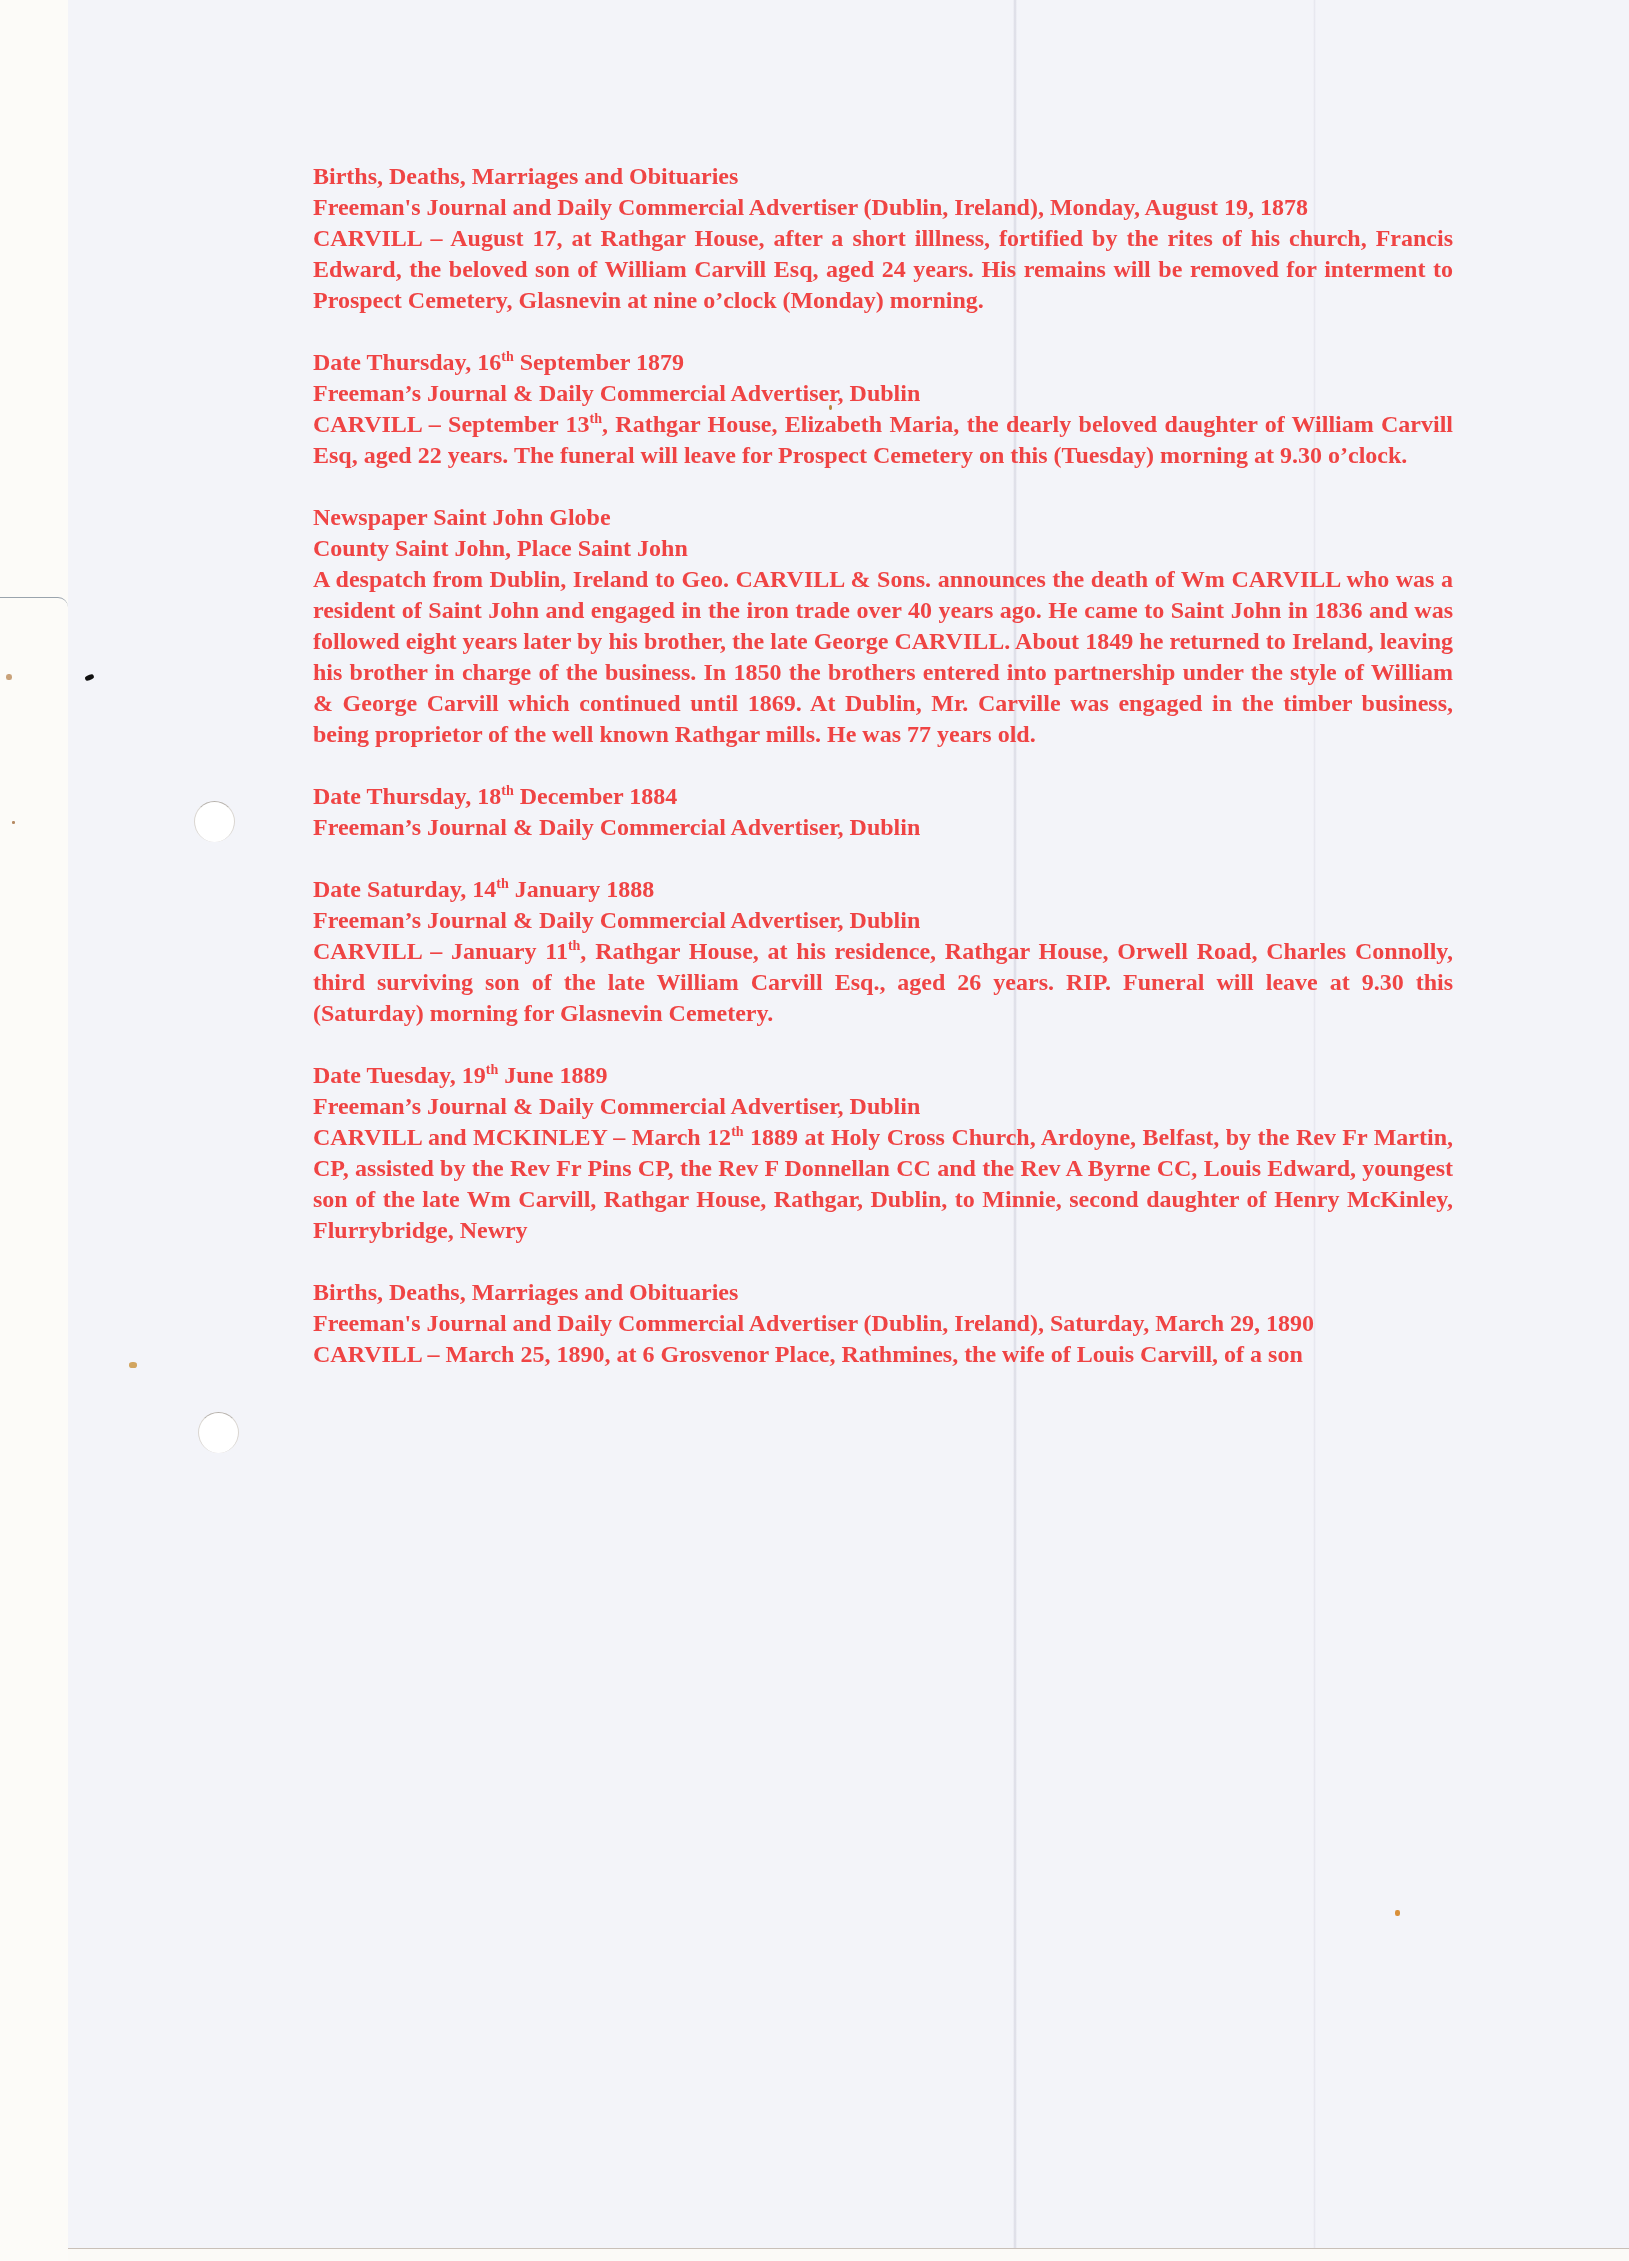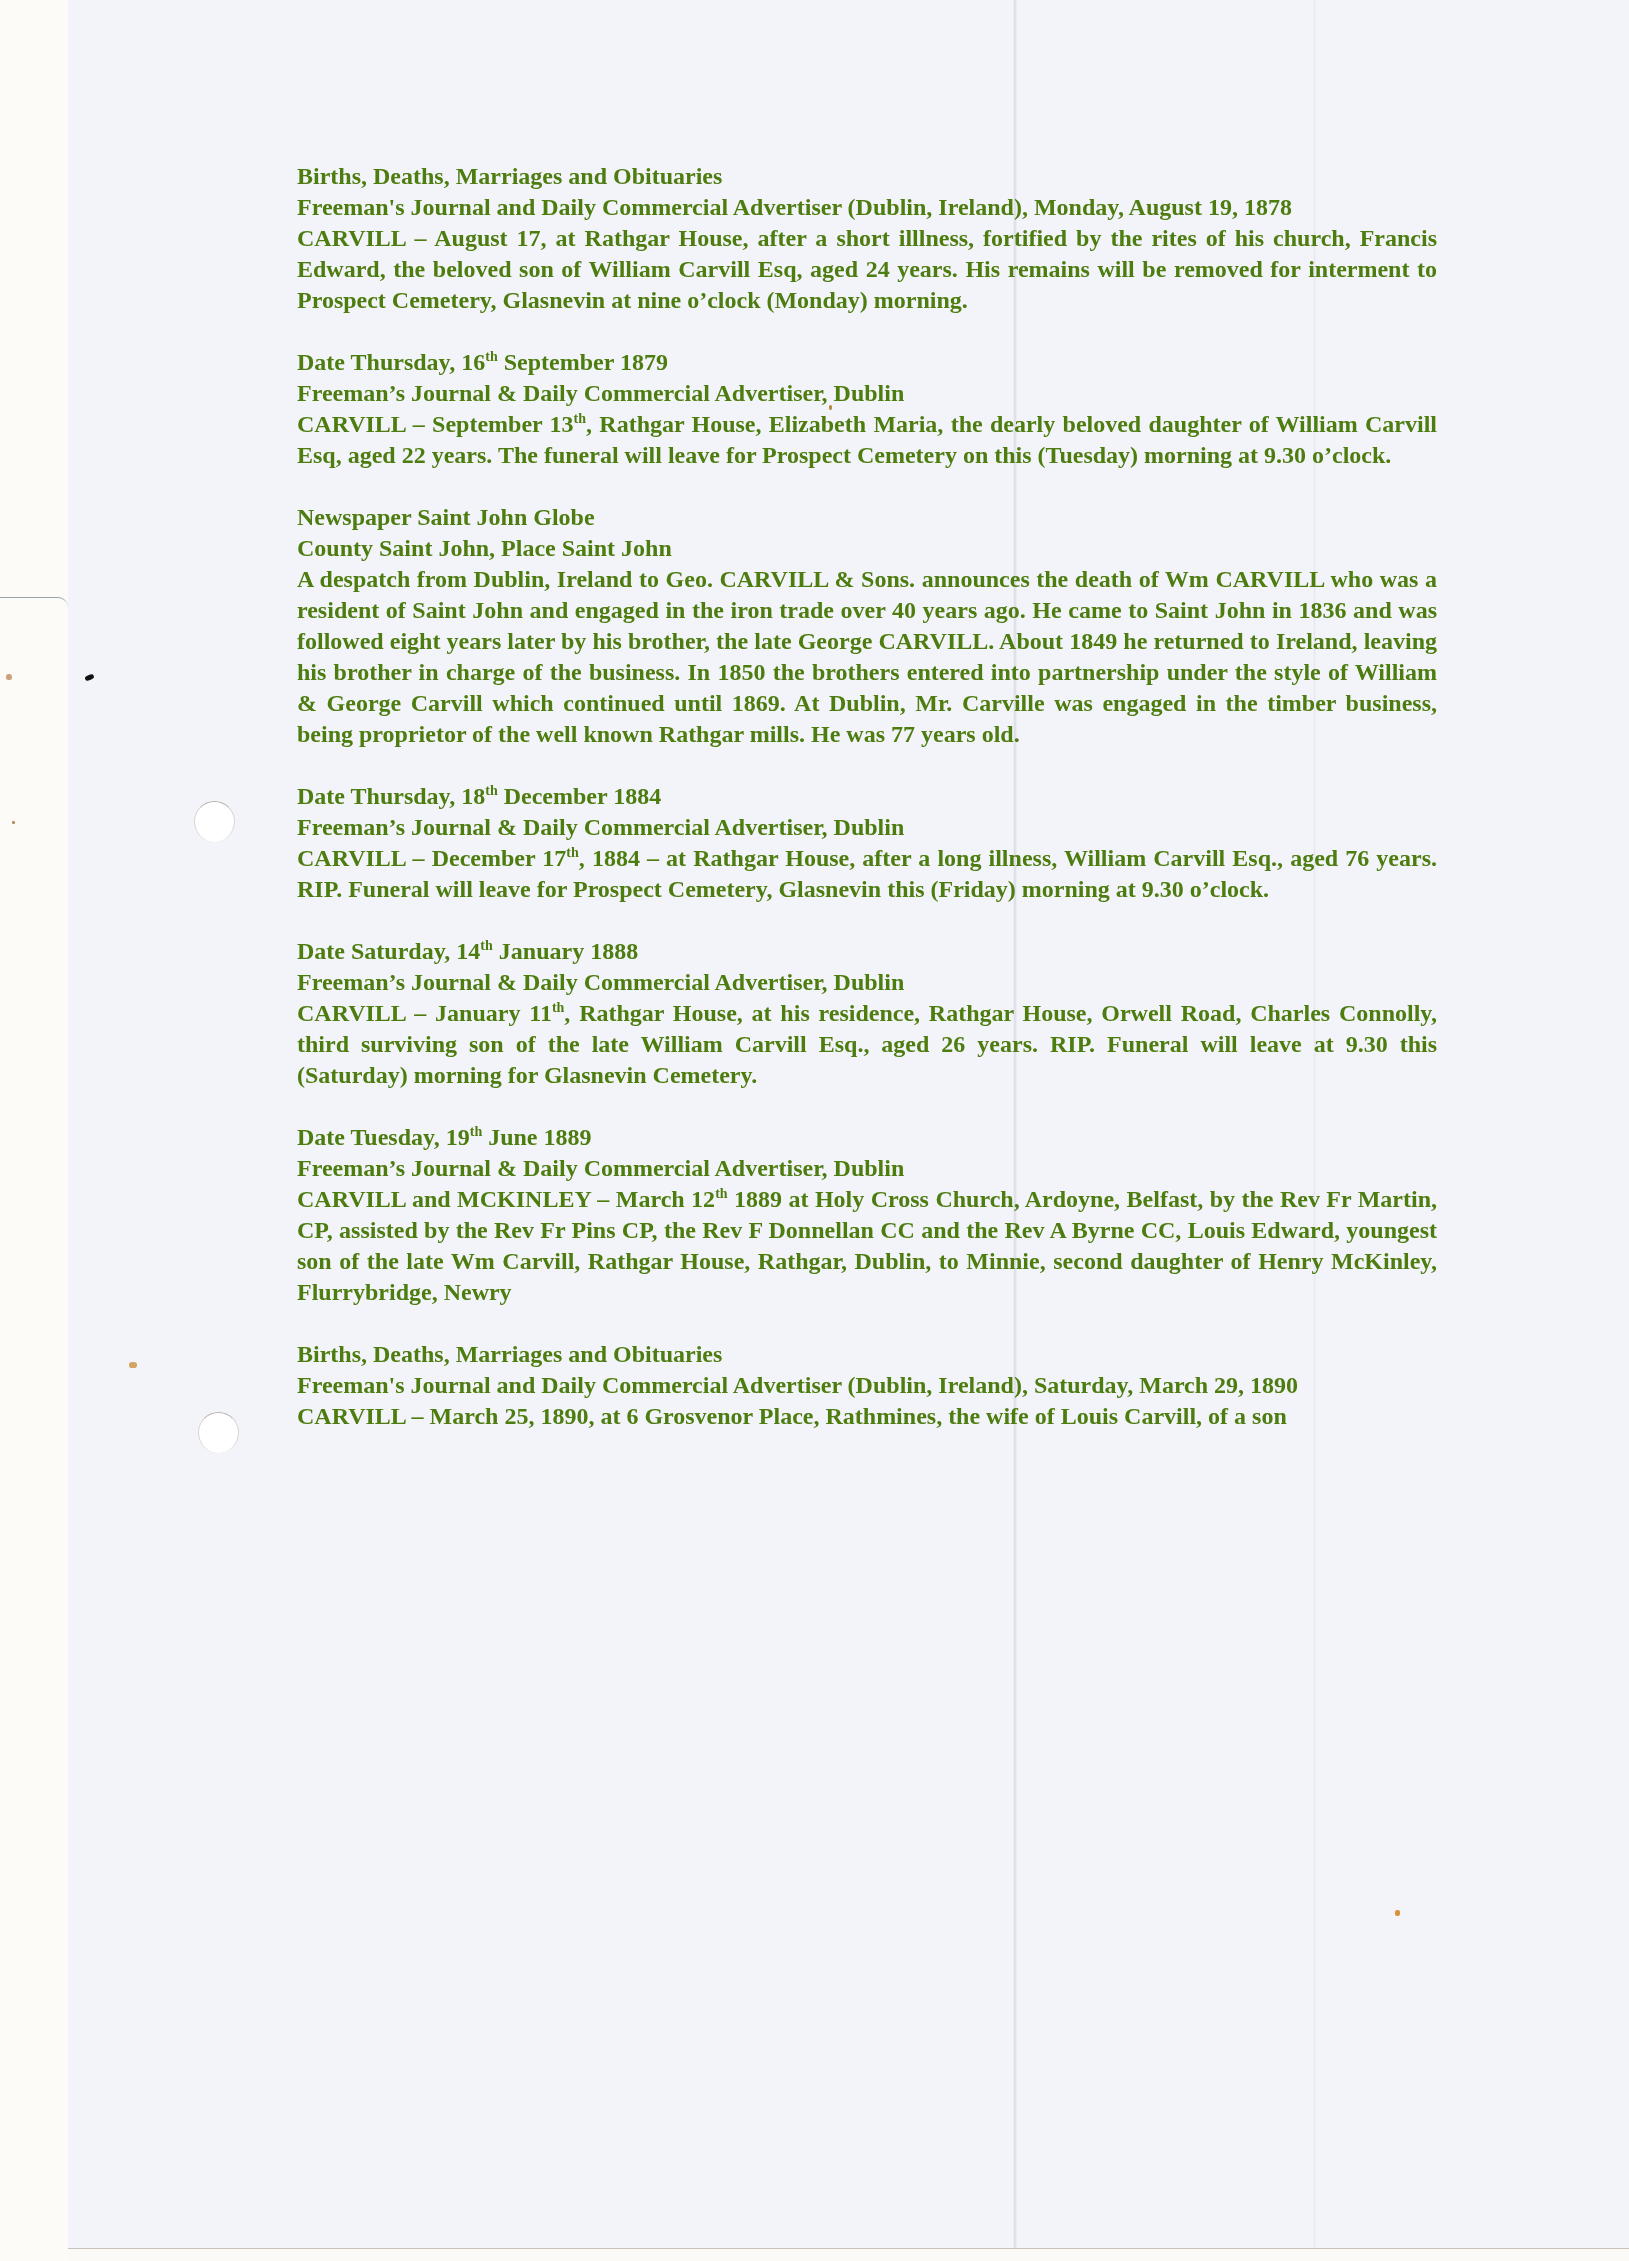--- a/index.html
+++ b/index.html
@@ -67,24 +67,24 @@
       position: absolute;
       left: 0; top: 597px;
       width: 68px;
       height: 9px;
       border-top: 1.3px solid #9aa4ad;
       border-top-right-radius: 26px;
     }
 
     .content {
       position: absolute;
-      left: 297px;
+      left: 313px;
       top: 161px;
       width: 1140px;
-      color: #4d7c0f;
+      color: #ef4444;
       font-size: 24px;
       line-height: 31px;
     }
     .entry {
       margin: 0 0 31px 0;
     }
     .entry p {
       margin: 0;
       font-weight: bold;
     }
@@ -137,21 +137,20 @@
 
   <div class="entry">
     <span class="head">Newspaper Saint John Globe</span>
     <span class="head">County Saint John, Place Saint John</span>
     <p class="body-text">A despatch from Dublin, Ireland to Geo. CARVILL &amp; Sons. announces the death of Wm CARVILL who was a resident of Saint John and engaged in the iron trade over 40 years ago. He came to Saint John in 1836 and was followed eight years later by his brother, the late George CARVILL. About 1849 he returned to Ireland, leaving his brother in charge of the business. In 1850 the brothers entered into partnership under the style of William &amp; George Carvill which continued until 1869. At Dublin, Mr. Carville was engaged in the timber business, being proprietor of the well known Rathgar mills. He was 77 years old.</p>
   </div>
 
   <div class="entry">
     <span class="head"><span>Date Thursday,  18</span><sup>th</sup><span> December 1884</span></span>
     <span class="head">Freeman’s Journal &amp; Daily Commercial Advertiser, Dublin</span>
-    <p class="body-text"><span>CARVILL – December 17</span><sup>th</sup><span>, 1884 – at Rathgar House, after a long illness, William Carvill Esq., aged 76 years.  RIP.  Funeral will leave for Prospect Cemetery, Glasnevin this (Friday) morning at 9.30 o’clock.</span></p>
   </div>
 
   <div class="entry">
     <span class="head"><span>Date Saturday,  14</span><sup>th</sup><span> January 1888</span></span>
     <span class="head">Freeman’s Journal &amp; Daily Commercial Advertiser, Dublin</span>
     <p class="body-text"><span>CARVILL – January 11</span><sup>th</sup><span>, Rathgar House, at his residence, Rathgar House, Orwell Road, Charles Connolly, third surviving son of the late William Carvill Esq., aged 26 years.  RIP.  Funeral will leave at 9.30 this (Saturday) morning for Glasnevin Cemetery.</span></p>
   </div>
 
   <div class="entry">
     <span class="head"><span>Date Tuesday,  19</span><sup>th</sup><span> June 1889</span></span>

